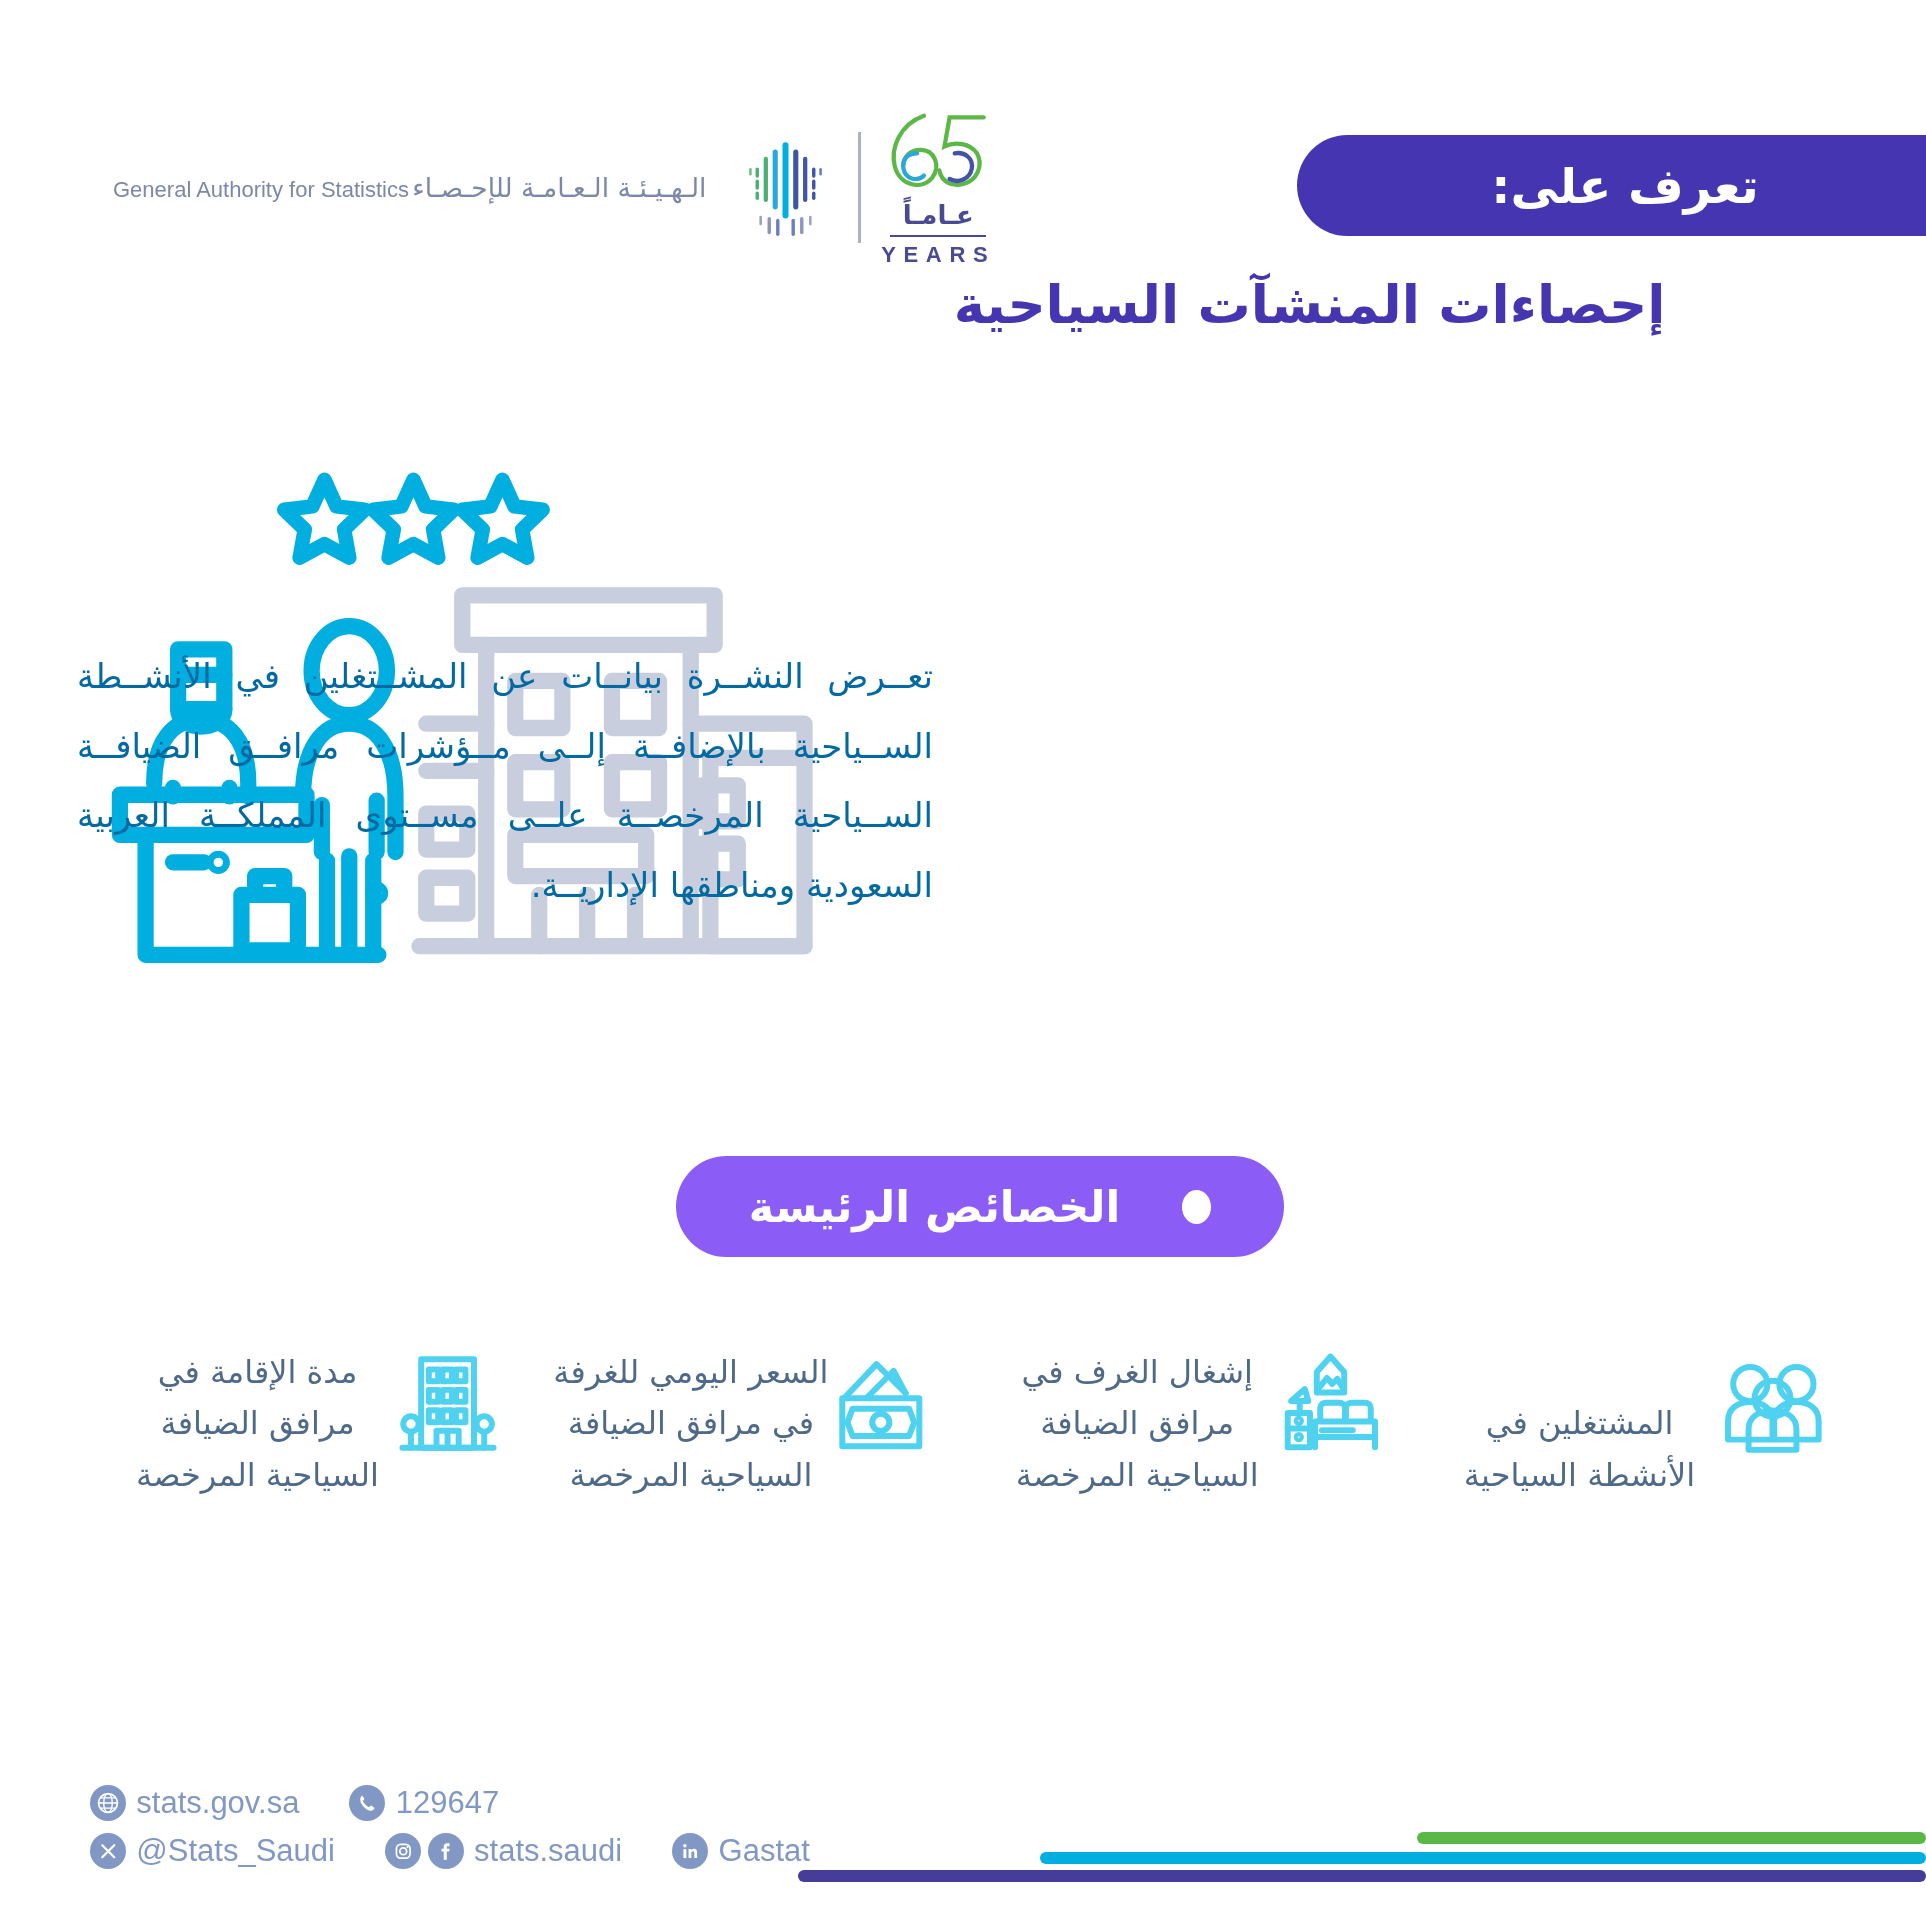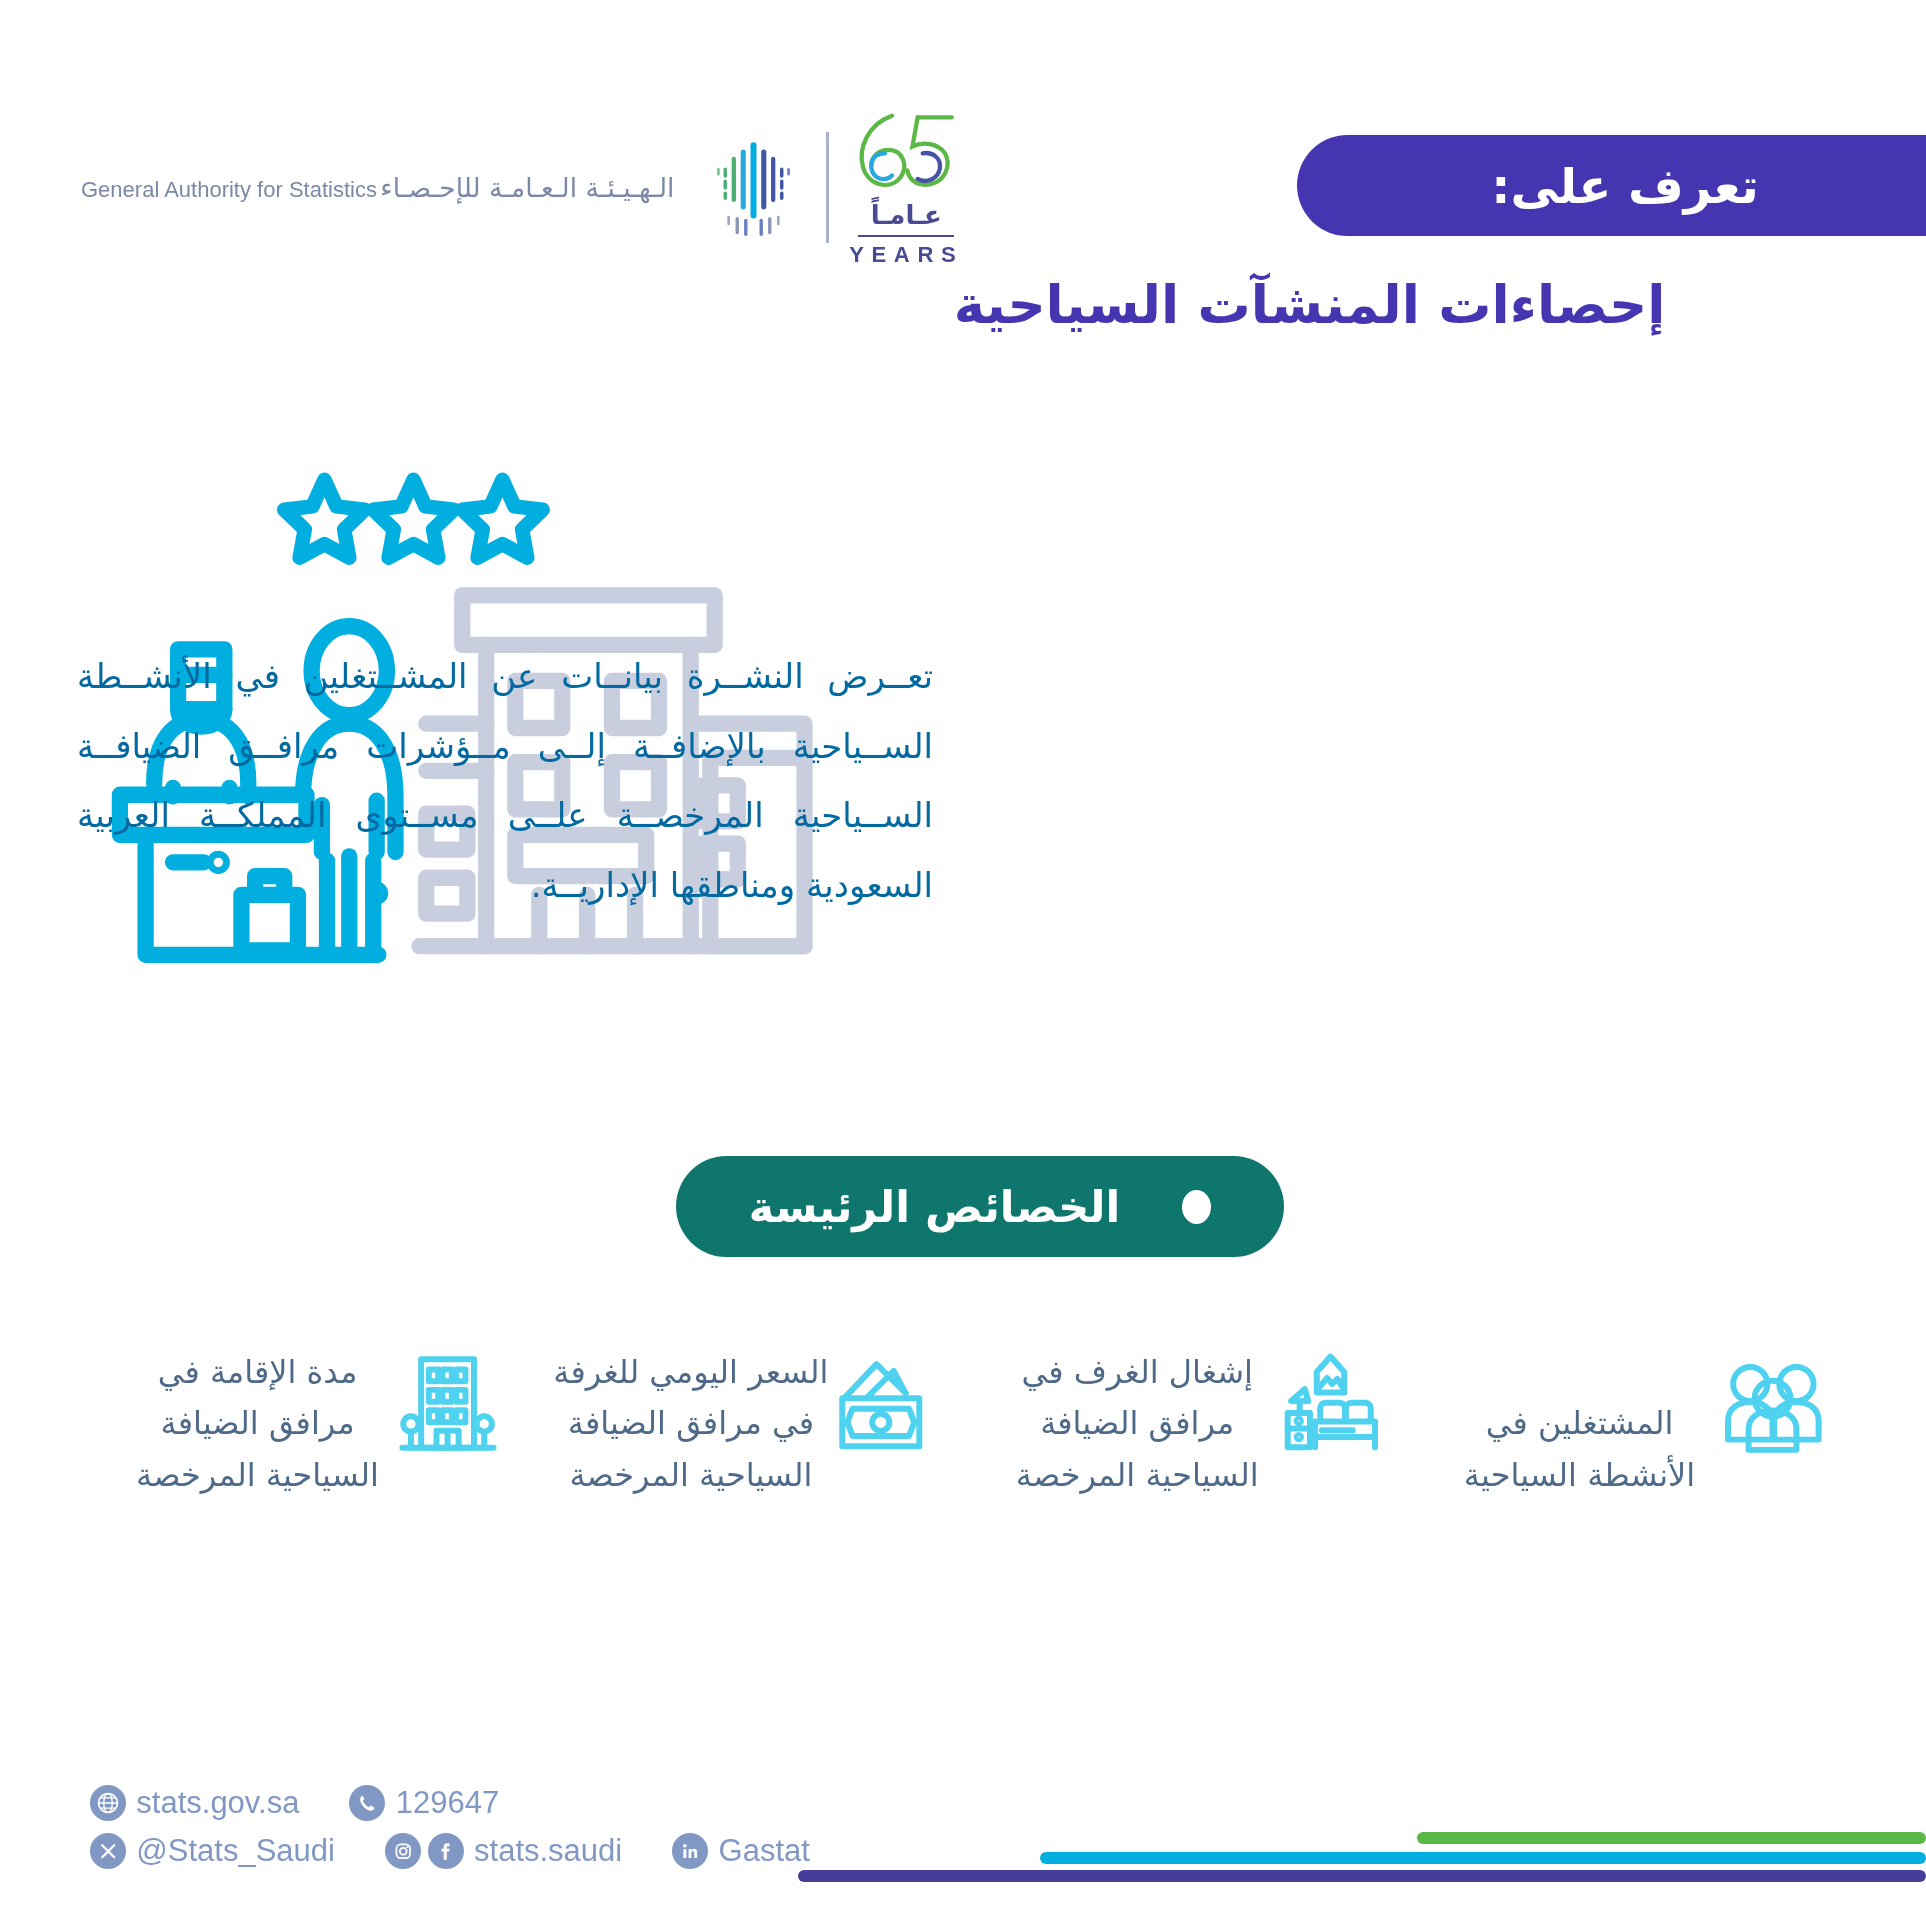--- a/index.html
+++ b/index.html
@@ -57,20 +57,21 @@
     letter-spacing: 1.7px;
     direction: rtl;
     white-space: nowrap;
   }
   .gastat-en {
     font-size: 22px;
     color: #7c88a8;
     direction: ltr;
     white-space: nowrap;
     font-family: "Liberation Sans", sans-serif;
+    margin-left: 32px;
   }
 
   
   #intro-banner {
     position: absolute;
     left: 1297px;
     top: 135px;
     width: 629px;
     height: 101px;
     background: #4535b0;
@@ -126,21 +127,21 @@
     line-height: 2.05;
   }
 
   
   #features-pill {
     position: absolute;
     left: 676px;
     top: 1156px;
     width: 608px;
     height: 101px;
-    background: #0f766e;
+    background: #8b5cf6;
     border-radius: 51px;
     display: flex;
     align-items: center;
     justify-content: center;
     gap: 62px;
     padding: 0 51px;
     direction: rtl;
   }
   #features-pill-label {
     color: #ffffff;

